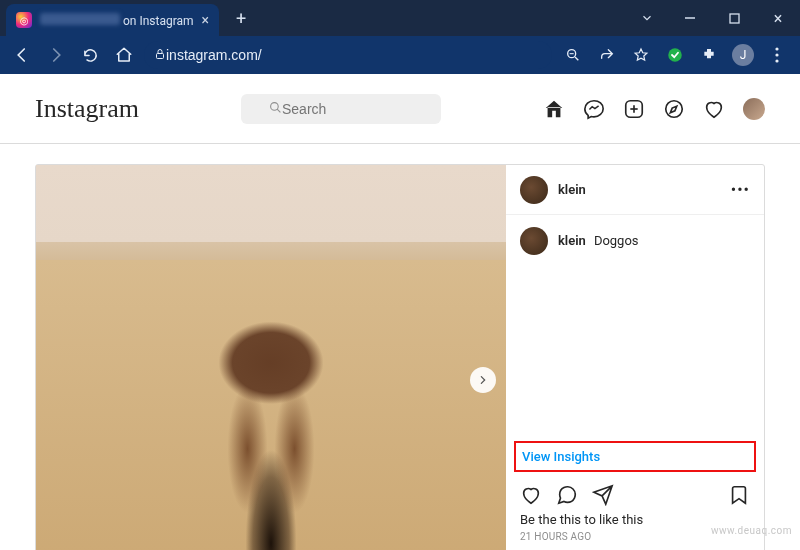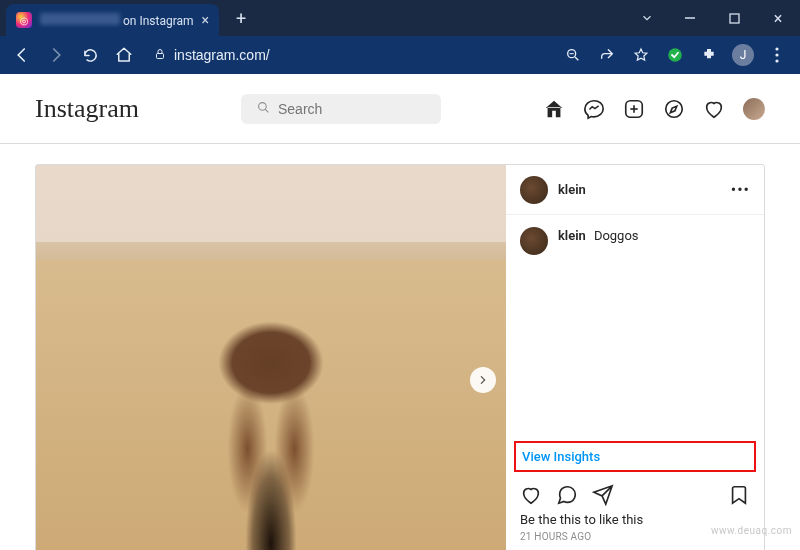--- a/index.html
+++ b/index.html
@@ -61,21 +61,21 @@
   }
   .tb-btn {
     width: 28px; height: 28px; color:#e6edf7;
     display:flex; align-items:center; justify-content:center;
     border-radius:50%;
   }
   .addr {
     flex:1; height:28px; background:#11356b;
     border-radius:14px;
     display:flex; align-items:center;
-    padding:0 10px; gap:8px;
+    padding:0 10px; 
     color:#e6edf7; font-size:13px;
   }
   .addr .lock { font-size:12px; }
   .addr input {
     flex:1; background:transparent; border:none; outline:none;
     color:#e6edf7; font-size:14px;
   }
   .tb-right { display:flex; align-items:center; gap:4px; color:#e6edf7; }
   .tb-ico { width:30px; height:28px; display:flex; align-items:center; justify-content:center; font-size:15px; }
   .shield { color:#fff; }
@@ -98,21 +98,21 @@
   }
   .ig-logo {
     font-family: "Brush Script MT", cursive;
     font-size:26px; color:#262626;
     flex-shrink:0;
   }
   .search {
     margin-left: auto;
     width:200px; height:30px; background:#efefef;
     border-radius:6px; display:flex; align-items:center;
-    padding:0 16px; gap:8px; margin-right:auto;
+    padding:0 28px; gap:0; margin-right:auto;
   }
   .search input {
     border:none; background:transparent; outline:none;
     font-size:14px; width:100%; color:#8e8e8e;
   }
   .search .mag { color:#8e8e8e; font-size:13px; }
   .nav-icons { display:flex; align-items:center; gap:18px; }
   .nav-icons .nav-i { width:22px; height:22px; display:flex; align-items:center; justify-content:center; color:#262626; }
   .nav-icons svg { stroke:#262626; stroke-width:1.8; fill:none; }
   .nav-avatar { width:22px; height:22px; border-radius:50%; background: linear-gradient(135deg,#8a6d5a,#c9a98f); }
@@ -160,21 +160,21 @@
     border-bottom:1px solid #efefef;
   }
   .pf-avatar { width:28px; height:28px; border-radius:50%;
     background: radial-gradient(circle at 40% 40%, #6b4a32, #3a2818); }
   .username { font-weight:600; flex:1; }
   .more { font-size:16px; letter-spacing:1px; color:#262626; }
 
   .caption-area {
     flex:1; padding:12px 14px;
   }
-  .caption-row { display:flex; gap:10px; }
+  .caption-row { display:flex; gap:10px;align-items:center; }
   .caption-text { line-height:1.4; }
   .caption-text .un { font-weight:600; margin-right:8px;}
   .time-sm { font-size:11px; color:#8e8e8e; margin-top:6px; margin-left:38px; }
 
   .insights {
     margin:0 8px 8px; padding:6px;
     border:2px solid #e11;
     color:#0095f6; font-size:13px; font-weight:500;
   }
   .actions {

